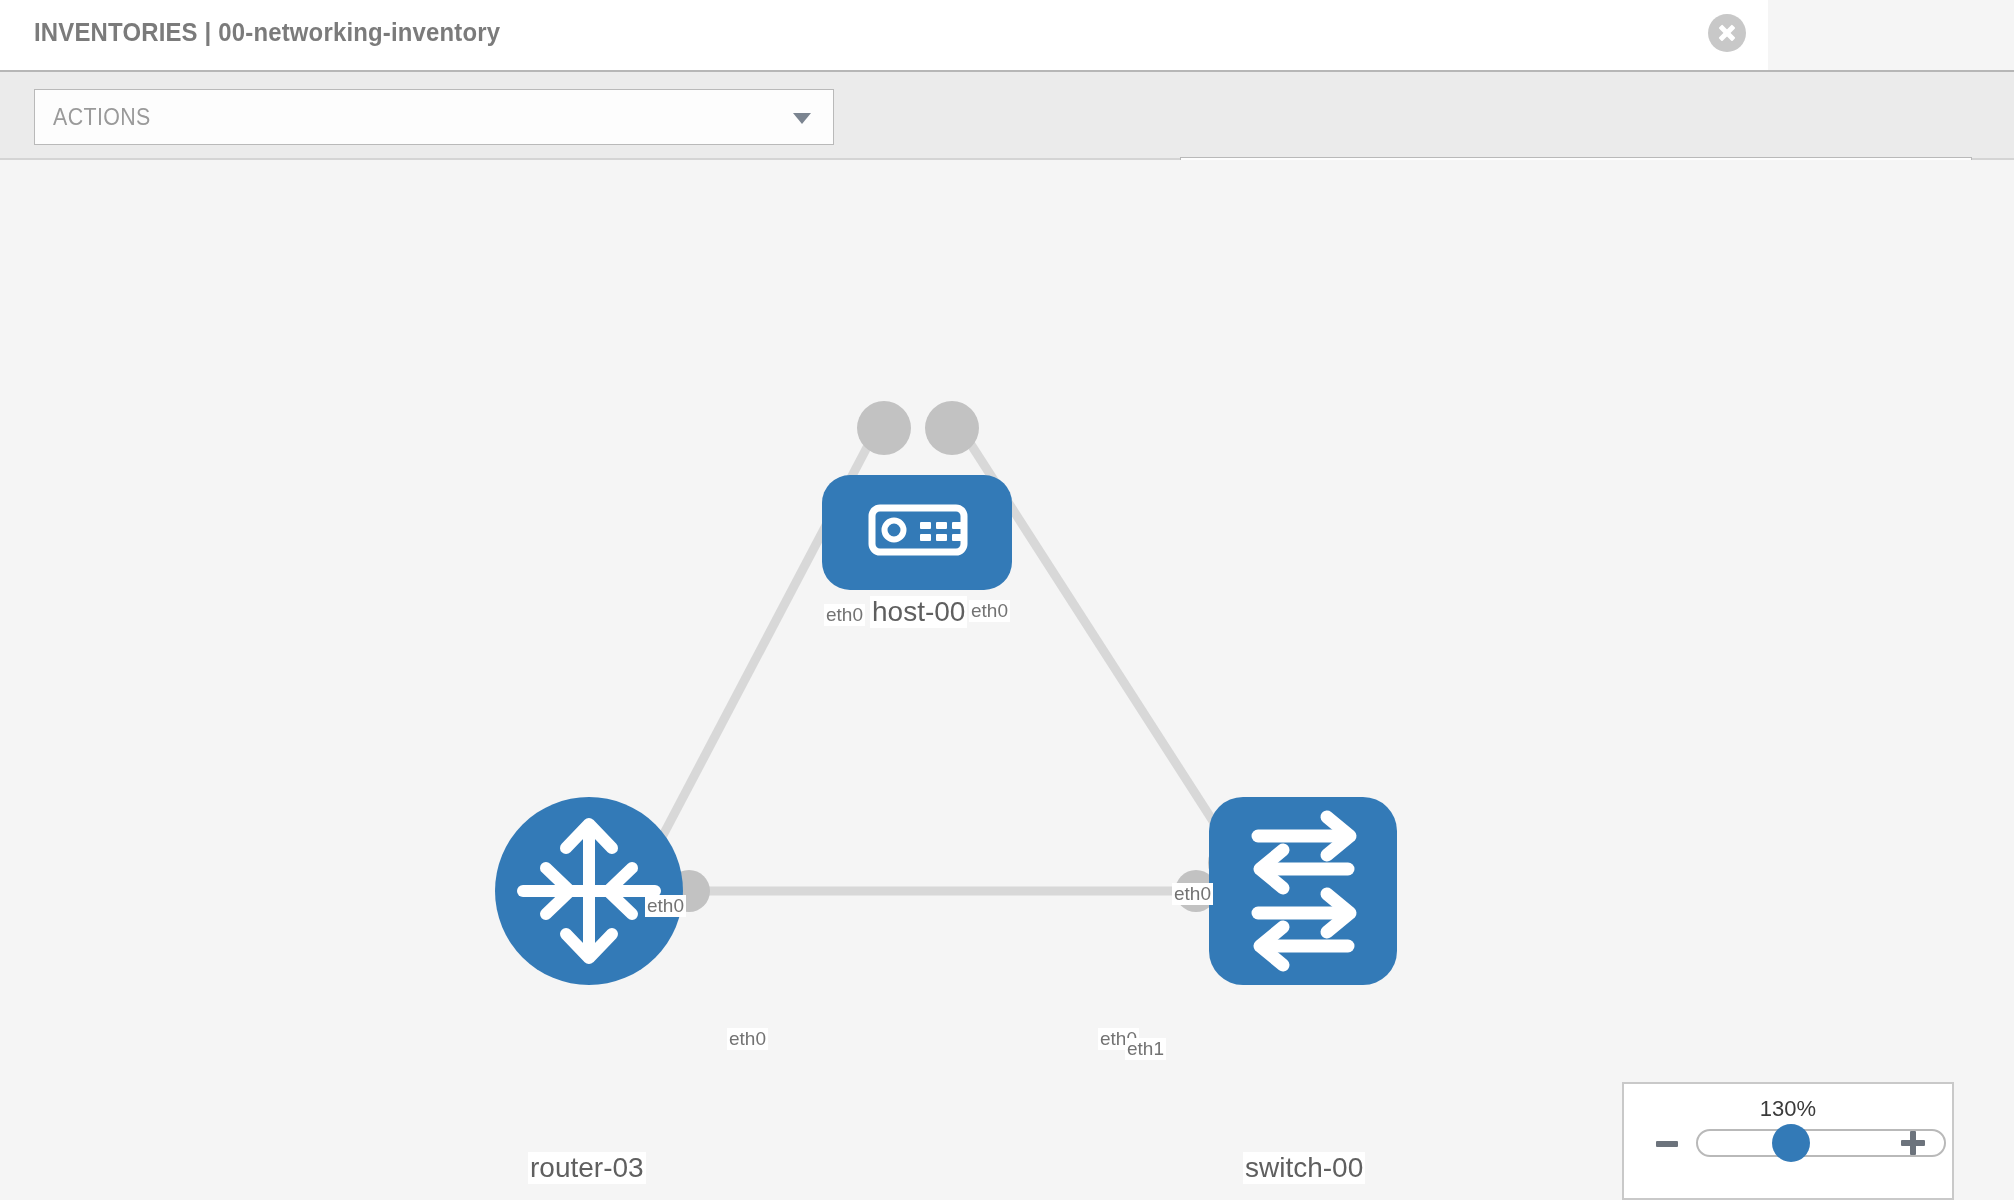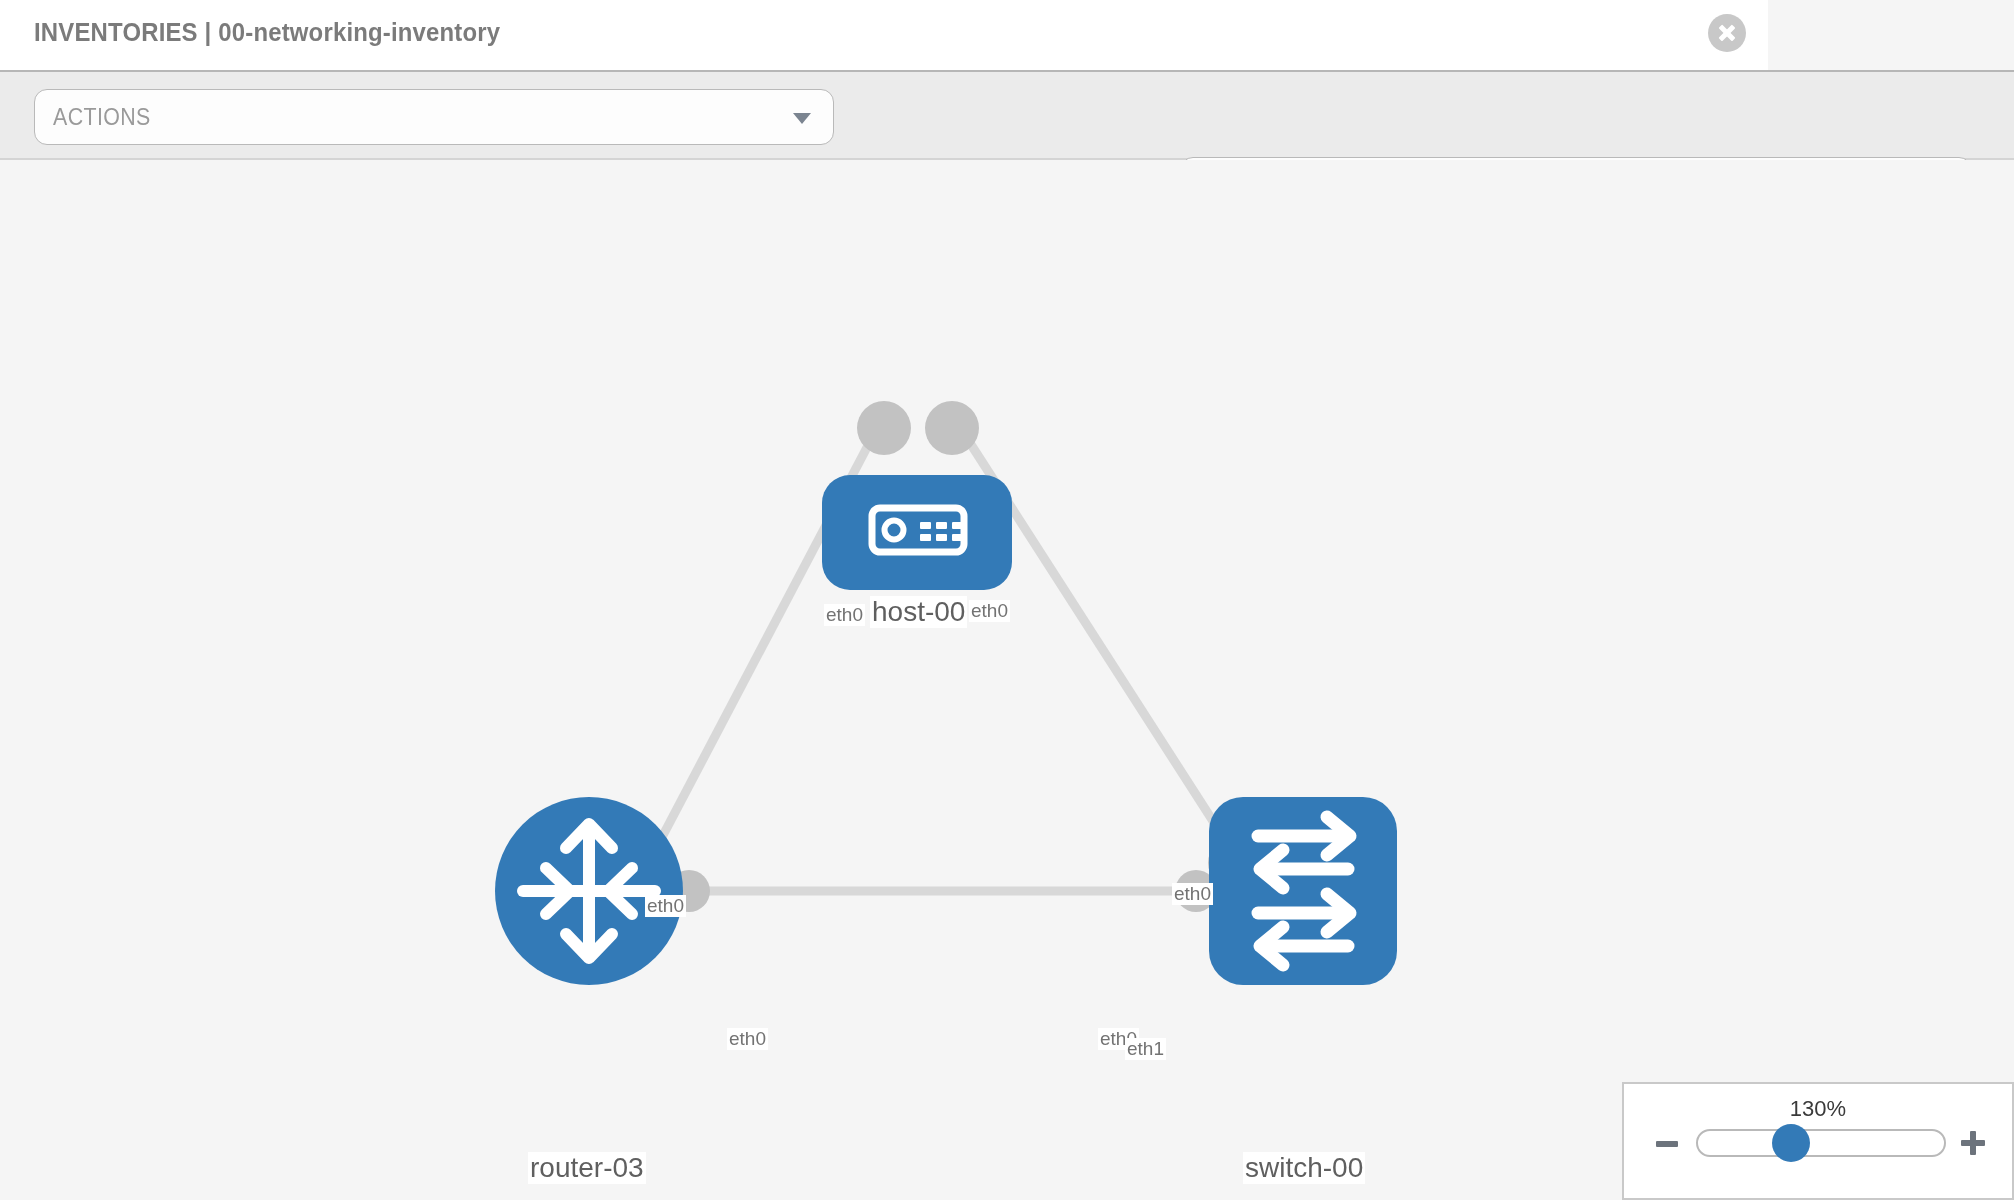--- a/index.html
+++ b/index.html
@@ -66,21 +66,21 @@
     height: 90px;
     background: #ebebeb;
     border-top: 2px solid #b6b6b6;
     border-bottom: 2px solid #d4d4d4;
     box-sizing: border-box;
   }
   .field-box {
     position: absolute;
     background: #fdfdfd;
     border: 1px solid #b9b9b9;
-    border-radius: 13px;
+    border-radius: 0;
     box-sizing: border-box;
   }
   #actions-select {
     left: 34px;
     top: 17px;
     width: 800px;
     height: 56px;
     cursor: pointer;
   }
   #actions-label {
@@ -162,21 +162,21 @@
     background: #ffffff;
     white-space: nowrap;
     padding: 0 2px;
   }
 
   
   #zoom-panel {
     position: absolute;
     left: 1622px;
     top: 1082px;
-    width: 392px;
+    width: 332px;
     height: 118px;
     background: #ffffff;
     border: 2px solid #c9c9c9;
     box-sizing: border-box;
   }
   #zoom-value {
     position: absolute;
     left: 0;
     top: 12px;
     width: 100%;

